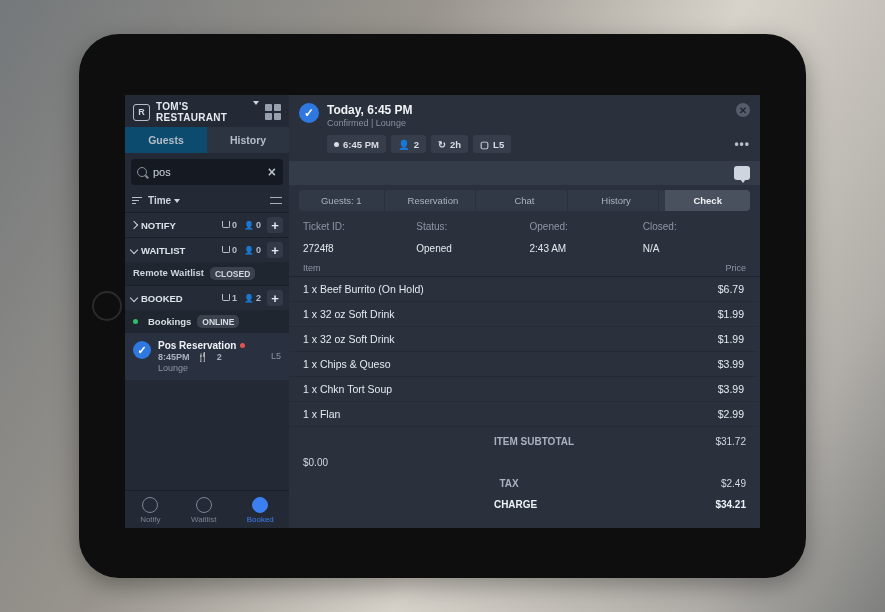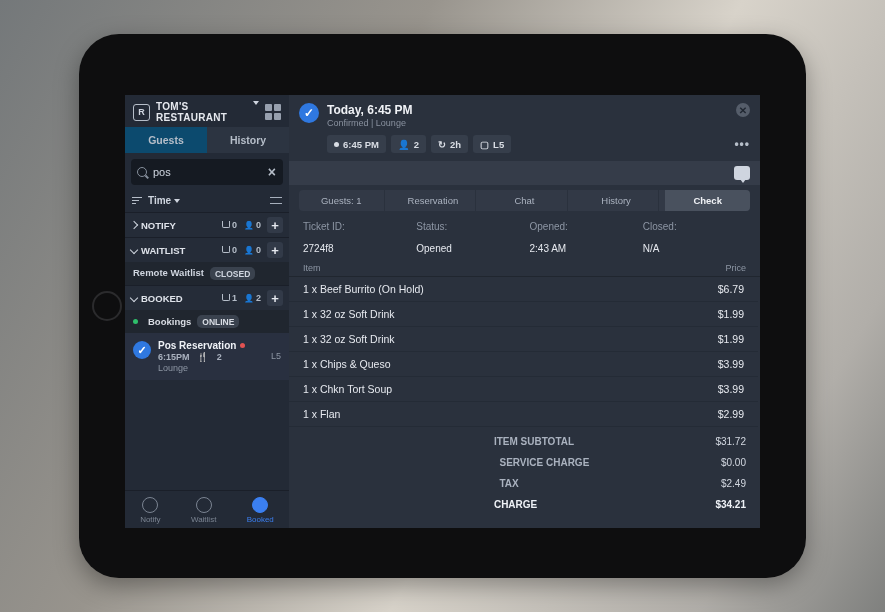--- a/index.html
+++ b/index.html
@@ -191,21 +191,21 @@
       </div>
 
       <div class="res-item">
         <div class="res-check">✓</div>
         <div class="res-body">
           <div class="res-title">
             <span>Pos Reservation</span>
             <span class="red-dot"></span>
           </div>
           <div class="res-meta">
-            <span>6:15PM</span>
+            <span>8:45PM</span>
             <span class="fork">🍴</span>
             <span>2</span>
           </div>
           <div class="res-sub">Lounge</div>
         </div>
         <div class="res-tbl">L5</div>
       </div>
 
       <div class="sidebar-spacer"></div>
 
@@ -317,21 +317,20 @@
             <span>$2.99</span>
           </div>
       </div>
 
       <div class="totals">
         <div class="tot-row">
             <span class="lbl tot-lbl-col">ITEM SUBTOTAL</span>
             <span class="val">$31.72</span>
           </div>
         <div class="tot-row">
-            <span class="lbl tot-lbl-col">SERVICE CHARGE</span>
             <span class="val">$0.00</span>
           </div>
         <div class="tot-row">
             <span class="lbl tot-lbl-col">TAX</span>
             <span class="val">$2.49</span>
           </div>
         <div class="tot-row big">
             <span class="lbl tot-lbl-col">CHARGE</span>
             <span class="val">$34.21</span>
           </div>

